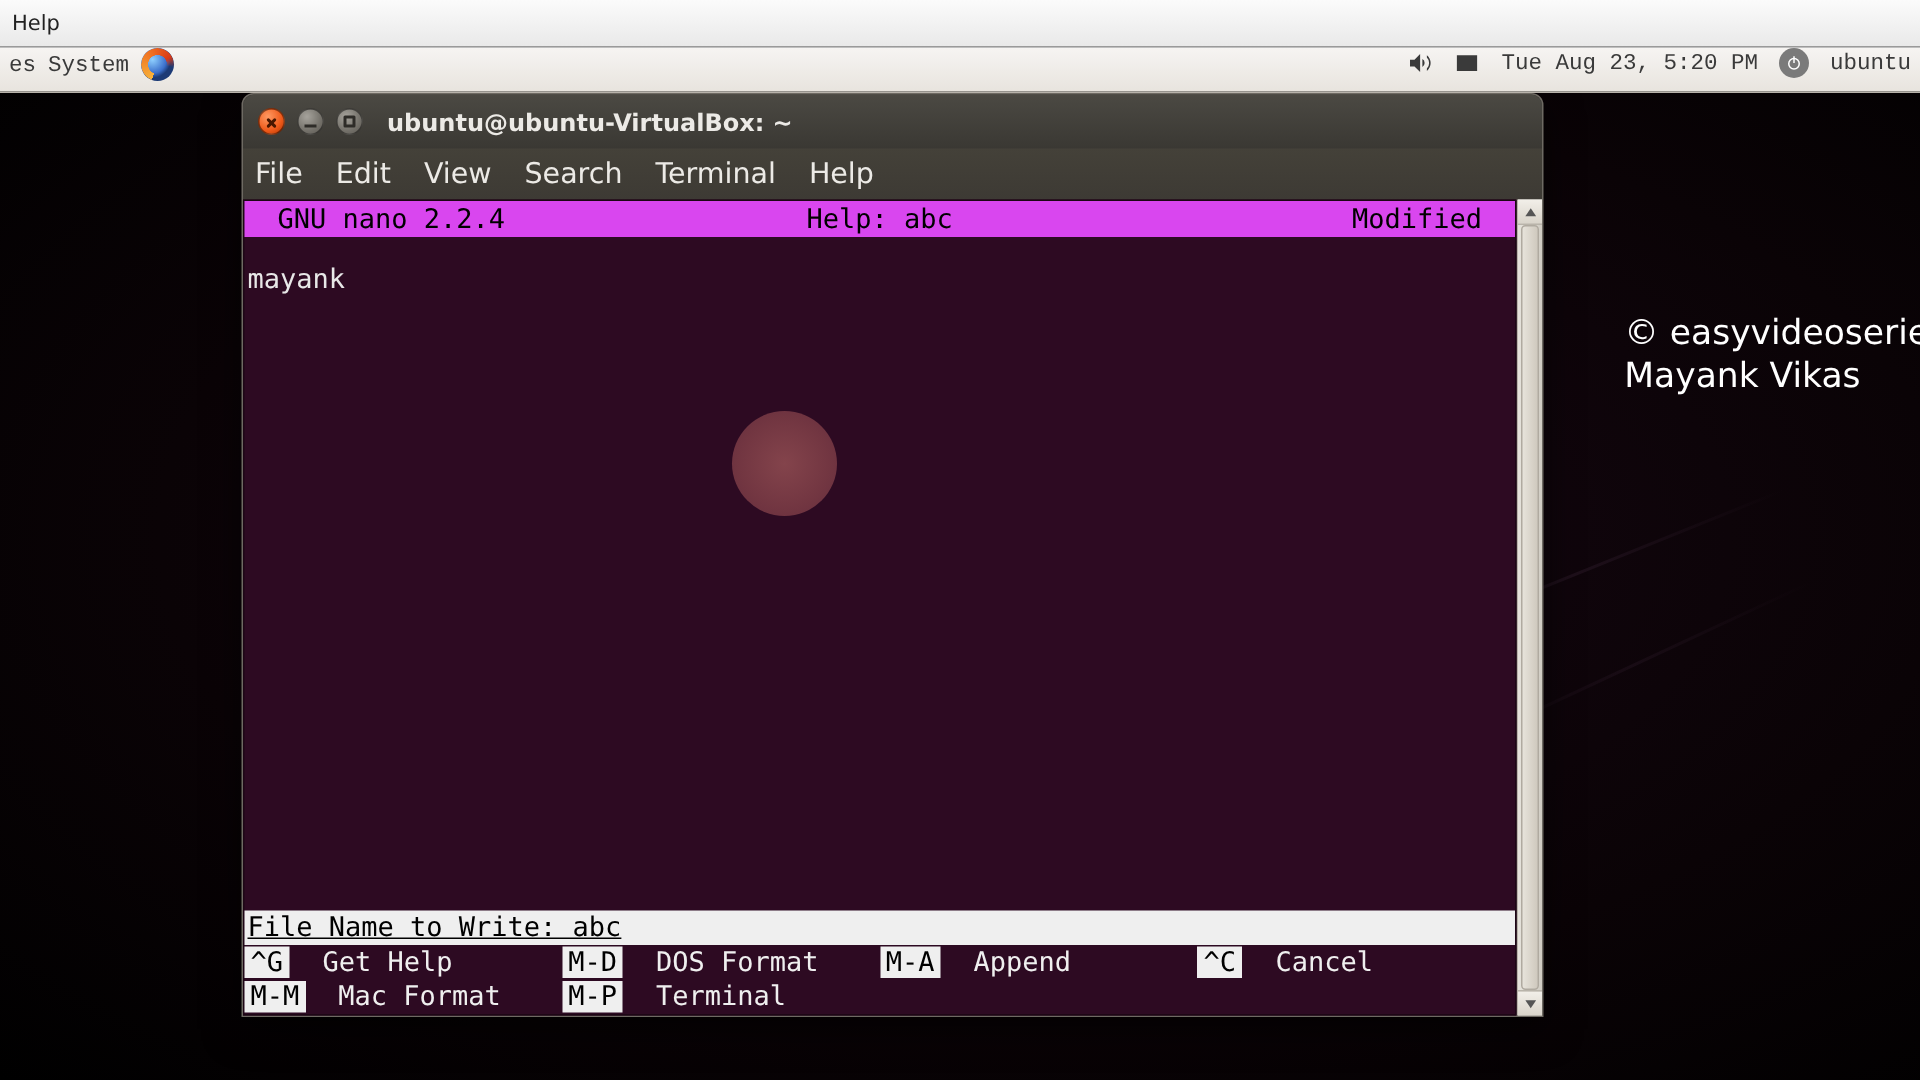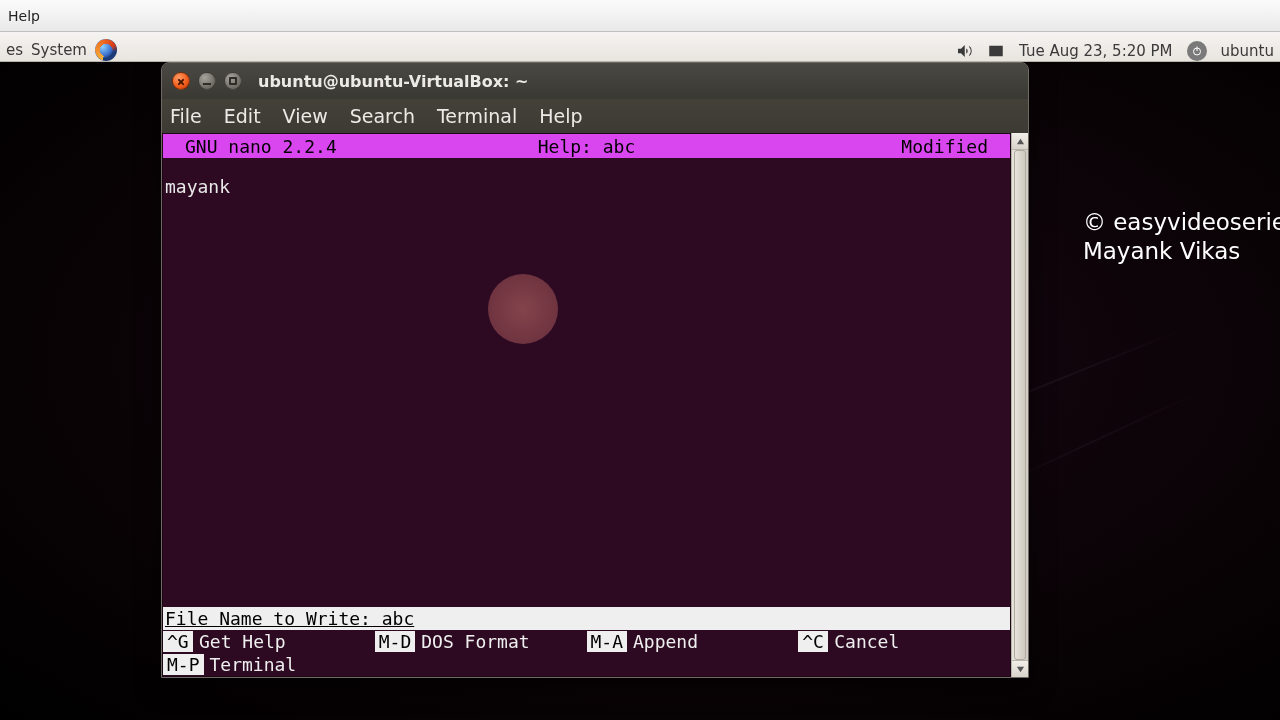--- a/index.html
+++ b/index.html
@@ -13,21 +13,21 @@
     border-bottom:1px solid #bfbfbf;
     font-size:14px; color:#222;
     display:flex; align-items:center; padding-left:8px;
   }
 
   
   .gnome-panel {
     position:absolute; left:0; top:32px; right:0; height:30px;
     background:linear-gradient(#f6f4f2,#e8e4de);
     border-bottom:1px solid #b8b3ab;
-    display:flex; align-items:flex-end; padding:0 6px; font-size:15px; color:#3a3a3a;
+    display:flex; align-items:flex-start; padding:0 6px; font-size:15px; color:#3a3a3a;font-family:Liberation Mono, monospace;
   }
   .panel-left { display:flex; align-items:center; gap:8px; }
   .panel-spacer { flex:1; }
   .panel-right { display:flex; align-items:center; gap:14px; }
   .firefox-icon {
     width:22px; height:22px; border-radius:50%;
     background:radial-gradient(circle at 35% 35%, #8fd0ff 0%, #3b6fcb 45%, #1c3a75 60%);
     position:relative; overflow:hidden;
   }
   .firefox-icon::after{
@@ -123,21 +123,21 @@
     position:absolute; left:0; right:0; bottom:0;
     font-family:"DejaVu Sans Mono",monospace; font-size:18px;
     color:#efefef;
   }
   .prompt-row{
     background:#efefef; color:#000; height:23px; display:flex; align-items:center; padding-left:2px;text-decoration:underline;
   }
   .shortcut-rows{ display:grid; grid-template-columns:1fr 1fr 1fr 1fr; }
   .shortcut{ display:flex; align-items:center; height:23px; }
   .sc-key{ background:#efefef; color:#000; padding:0 4px; margin-right:6px; min-width:30px; display:inline-block; }
-  .sc-label{ color:#efefef; }
+  .sc-label{ color:#efefef;margin-left:16px; }
 
   .scrollbar{
     width:17px; background:linear-gradient(90deg,#e6e3dc,#d0ccc3);
     border-left:1px solid #b9b4aa;
     display:flex; flex-direction:column;
   }
   .sb-btn{ height:17px; background:linear-gradient(#f2efe9,#d9d4ca); border-bottom:1px solid #b9b4aa;
     display:flex; align-items:center; justify-content:center; }
   .sb-btn:last-child{ border-top:1px solid #b9b4aa; border-bottom:none; }
   .sb-btn svg{ width:9px; height:9px; fill:#555; }
@@ -231,20 +231,24 @@
             </div>
             <div class="shortcut">
               <span class="sc-key">M-A</span>
               <span class="sc-label">Append</span>
             </div>
             <div class="shortcut">
               <span class="sc-key">^C</span>
               <span class="sc-label">Cancel</span>
             </div>
             <div class="shortcut">
+              <span class="sc-key">M-M</span>
+              <span class="sc-label">Mac Format</span>
+            </div>
+            <div class="shortcut">
               <span class="sc-key">M-P</span>
               <span class="sc-label">Terminal</span>
             </div>
             <div class="shortcut"></div>
           </div>
         </div>
       </div>
 
       <div class="scrollbar">
         <div class="sb-btn">

